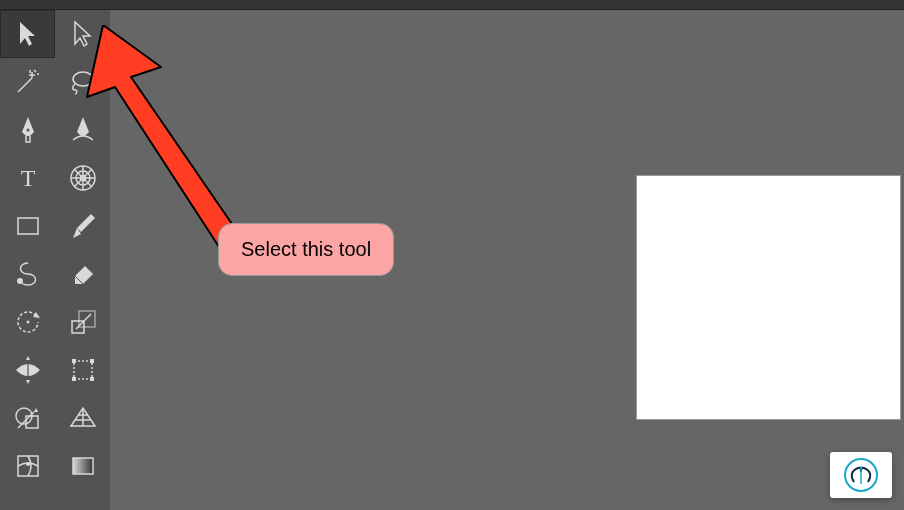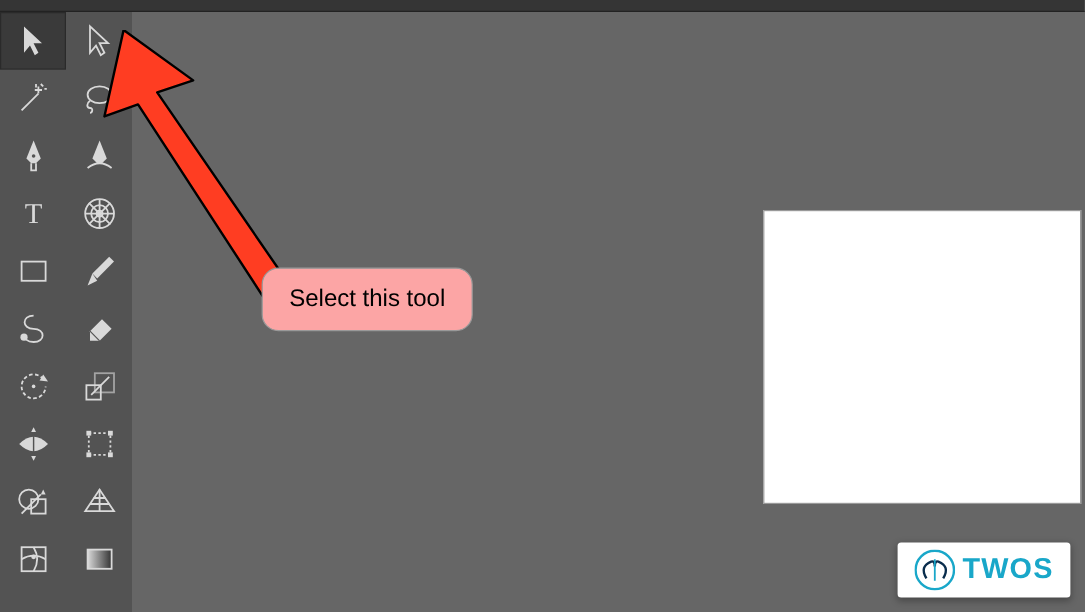--- a/index.html
+++ b/index.html
@@ -179,14 +179,13 @@
 </svg>
 
 <div class="callout">Select this tool</div>
 
 <div class="watermark">
   <svg class="logo-icon" viewBox="0 0 34 34">
     <circle cx="17" cy="17" r="16" fill="none" stroke="#19a7c9" stroke-width="2"></circle>
     <path d="M10 24 Q4 14 14 10 Q17 9 17 14 Q17 9 20 10 Q30 14 24 24" fill="none" stroke="#0a2d4d" stroke-width="2"></path>
     <line x1="17" y1="8" x2="17" y2="26" stroke="#19a7c9" stroke-width="1.5"></line>
   </svg>
-  <span class="logo-text">TWOS</span>
 </div>
 
 </body></html>

